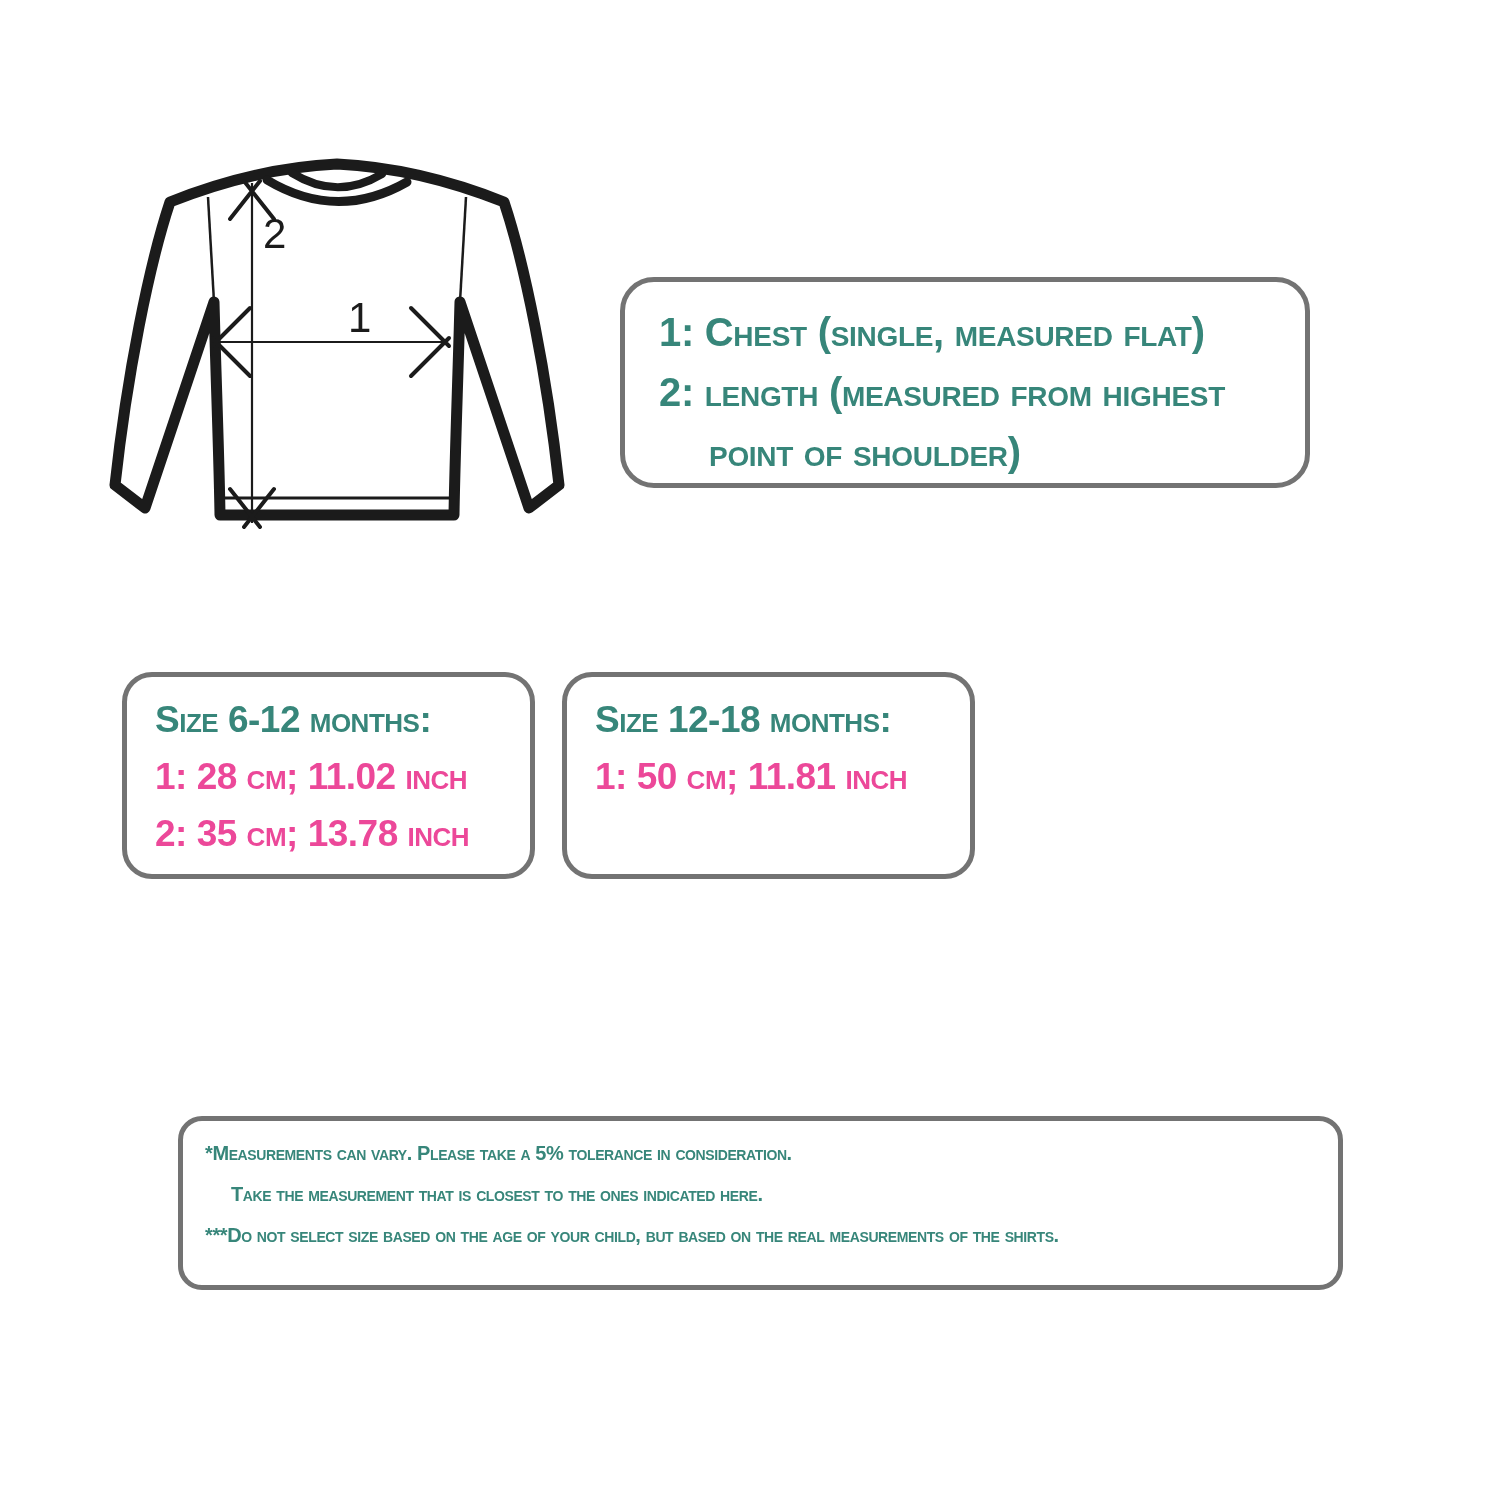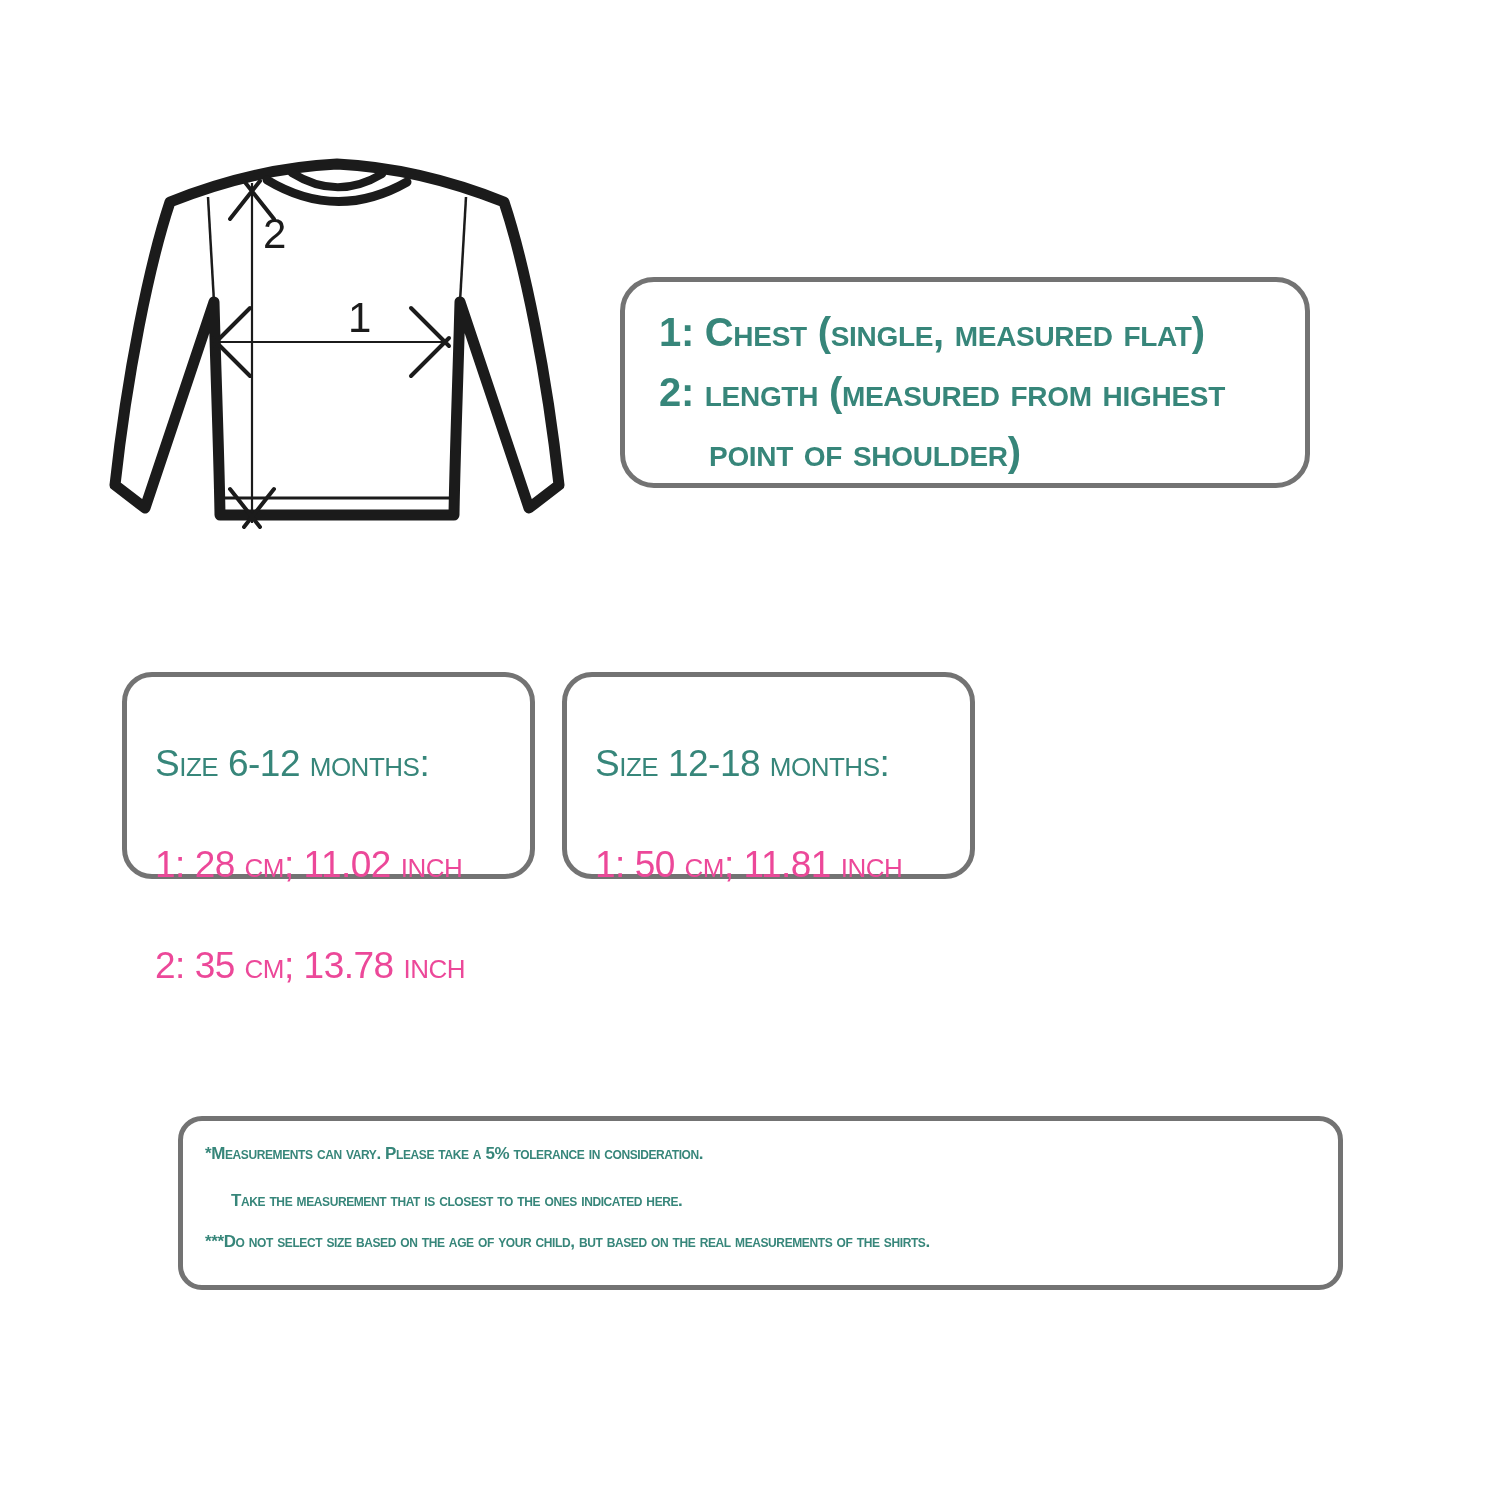--- a/index.html
+++ b/index.html
@@ -49,40 +49,40 @@
   
   .size-box {
     top: 672px;
     width: 413px;
     height: 207px;
     border-radius: 30px;
     padding: 14px 0 0 28px;
     white-space: nowrap;
     letter-spacing: -0.5px;
   }
-  .size-box div { line-height: 57px; font-size: 37px; font-weight: normal; font-variant: small-caps; margin-top: 44px; }
+  .size-box div { line-height: 57px; font-size: 37px; font-weight: bold; font-variant: small-caps; }
   .size-title { color: #37867A; }
   .size-value { color: #ec4899; }
   
   .notes {
     left: 178px;
     top: 1116px;
     width: 1165px;
     height: 174px;
     border-radius: 24px;
     padding: 12px 0 0 22px;
     color: #37867A;
     font-weight: bold;
     font-variant: small-caps;
-    font-size: 17px;
+    font-size: 20px;
     line-height: 41px;
     letter-spacing: -0.4px;
     white-space: nowrap;
   }
-  .notes .indent2 { padding-left: 26px; margin-top: 6px; }
+  .notes .indent2 { padding-left: 26px; }
   svg text.m-label {
     font-family: "Liberation Sans", sans-serif;
     font-size: 42px;
     fill: #1b1b1b;
   }
 </style>
 </head>
 <body>
 
 <div class="canvas">

